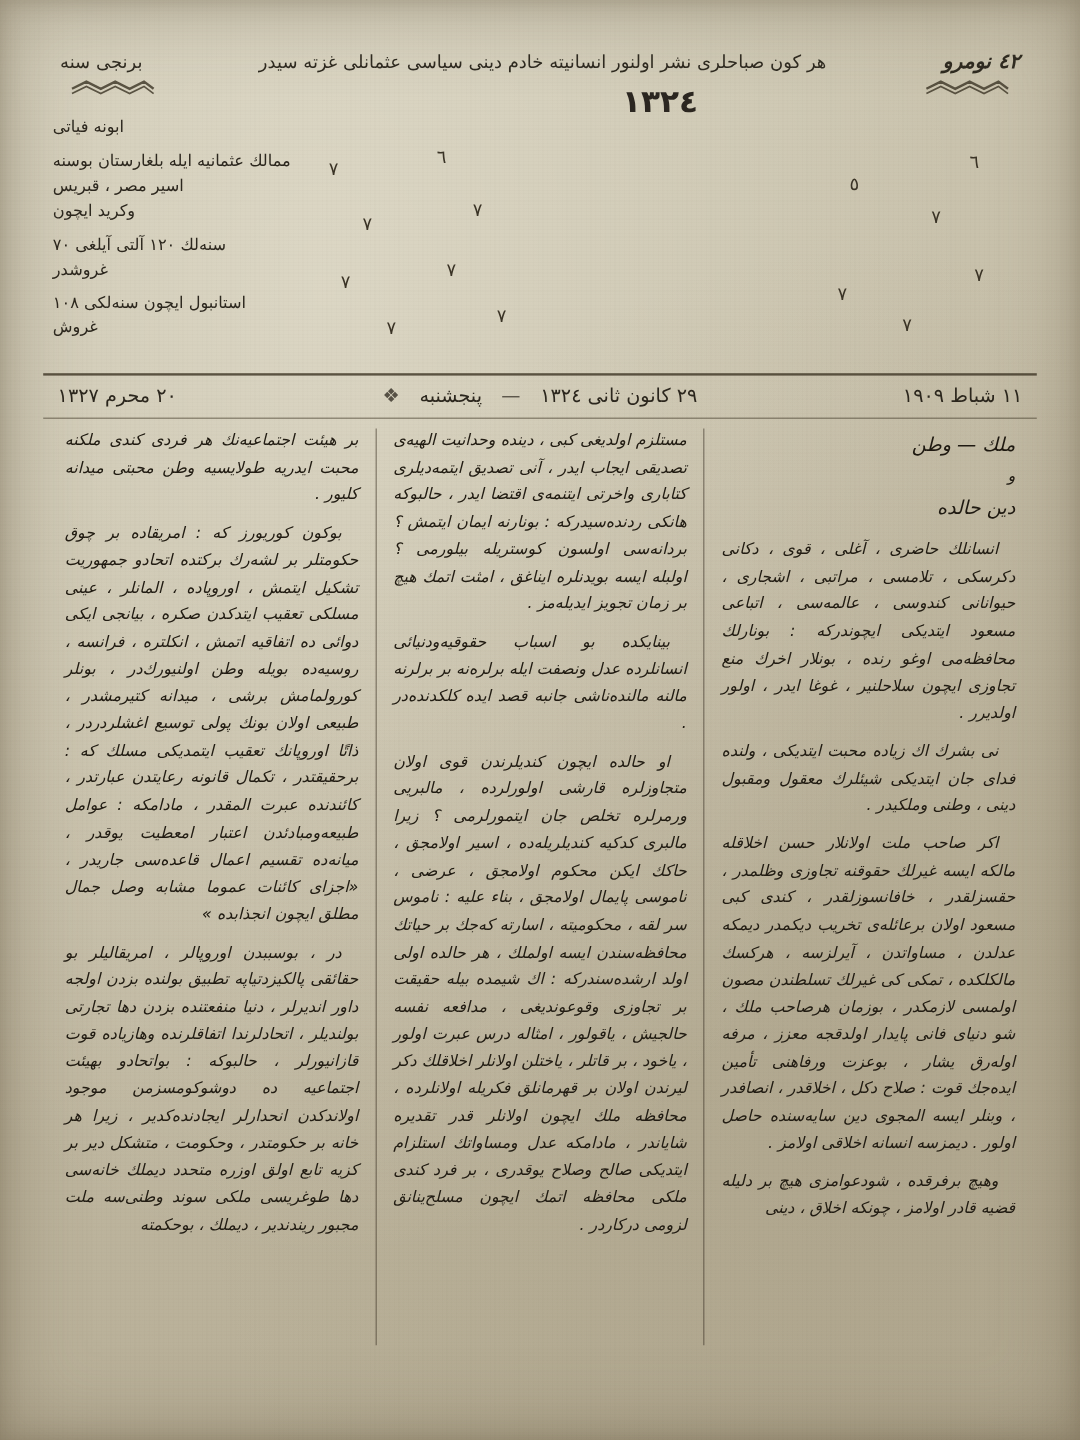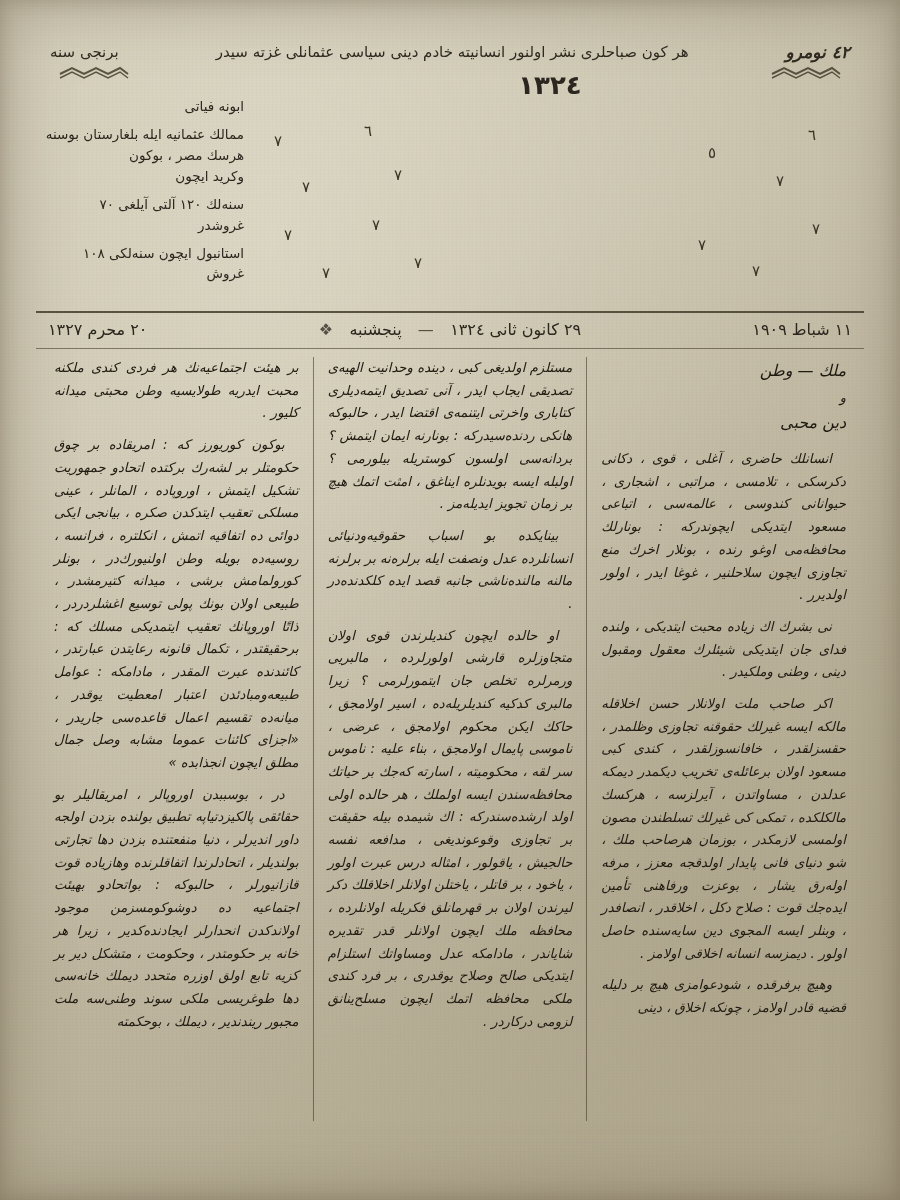--- a/index.html
+++ b/index.html
@@ -85,21 +85,21 @@
   }
   .head-col {
     width: 200px;
     text-align: center;
     font-size: 13.5px;
     line-height: 1.55;
     color: #2c271e;
     padding-top: 10px;
   }
   .head-col.left {
-    text-align: right;
+    text-align: left;
   }
   .head-col .ln {
     display: block;
     white-space: nowrap;
   }
   .head-col .ln.sp {
     margin-top: 7px;
   }
 
   .title-block {
@@ -260,21 +260,21 @@
           <span class="dia" style="right:36px; top:134px;">٧</span>
           <span class="dia" style="right:96px; top:176px;">٧</span>
           <span class="dia" style="right:140px; top:58px;">٥</span>
           <span class="dia" style="right:150px; top:150px;">٧</span>
         </div>
       </div>
 
       <div class="head-col left">
         <span class="ln">ابونه فیاتی</span>
         <span class="ln sp">ممالك عثمانیه ایله بلغارستان بوسنه</span>
-        <span class="ln">هرسك مصر ، بوكون</span>
+        <span class="ln">اسیر مصر ، قبریس</span>
         <span class="ln">وكرید ایچون</span>
         <span class="ln sp">سنه‌لك ١٢٠ آلتی آیلغی ٧٠</span>
         <span class="ln">غروشدر</span>
         <span class="ln sp">استانبول ایچون سنه‌لكی ١٠٨</span>
         <span class="ln">غروش</span>
       </div>
 
     </div>
   </div>
 
@@ -292,21 +292,21 @@
   </div>
 
   <div class="rule thin"></div>
 
   <div class="columns">
 
     <div class="col fade">
       <div class="col-head">
         <span class="t1">ملك — وطن</span>
         <span class="t2">و</span>
-        <span class="t3">دین محبی</span>
+        <span class="t3">دین حالده</span>
       </div>
       <p class="indent">انسانلك حاضری ، آغلی ، قوی ، دكانی دكرسكی ، تلامسی ، مراتبی ، اشجاری ، حیوانانی كندوسی ، عالمه‌سی ، اتباعی مسعود ایتدیكی ایچوندركه : بونارلك محافظه‌می اوغو رنده ، بونلار اخرك منع تجاوزی ایچون سلاحلنیر ، غوغا ایدر ، اولور اولدیرر .</p>
       <p class="indent">نی بشرك اك زیاده محبت ایتدیكی ، ولنده فدای جان ایتدیكی شیئلرك معقول ومقبول دینی ، وطنی وملكیدر .</p>
       <p class="indent">اكر صاحب ملت اولانلار حسن اخلاقله مالكه ایسه غیرلك حقوقنه تجاوزی وظلمدر ، حقسزلقدر ، خافانسوزلقدر ، كندی كبی مسعود اولان برعائله‌ی تخریب دیكمدر دیمكه عدلدن ، مساواتدن ، آیرلزسه ، هركسك مالكلكده ، تمكی كی غیرلك تسلطندن مصون اولمسی لازمكدر ، بوزمان هرصاحب ملك ، شو دنیای فانی پایدار اولدقجه معزز ، مرفه اوله‌رق یشار ، بوعزت ورفاهنی تأمین ایده‌جك قوت : صلاح دكل ، اخلاقدر ، انصافدر ، وبنلر ایسه المجوی دین سایه‌سنده حاصل اولور . دیمزسه انسانه اخلاقی اولامز .</p>
       <p class="indent">وهیچ برفرقده ، شودعوامزی هیچ بر دلیله قضیه قادر اولامز ، چونكه اخلاق ، دینی</p>
     </div>
 
     <div class="col fade">
       <p>مستلزم اولدیغی كبی ، دینده وحدانیت الهیه‌ی تصدیقی ایجاب ایدر ، آنی تصدیق ایتمه‌دیلری كتابارى واخرتى ایتنمه‌ی اقتضا ایدر ، حالبوكه هانكی ردنده‌سیدركه : بونارنه ایمان ایتمش ؟ بردانه‌سی اولسون كوستریله بیلورمی ؟ اولبله ایسه بویدنلره ایناغق ، امثت اتمك هیچ بر زمان تجویز ایدیله‌مز .</p>
       <p class="indent">بینایكده بو اسباب حقوقیه‌ودنیائی انسانلرده عدل ونصفت ایله برلره‌نه بر برلرنه مالنه مالنده‌ناشی جانبه قصد ایده كلكدنده‌در .</p>

